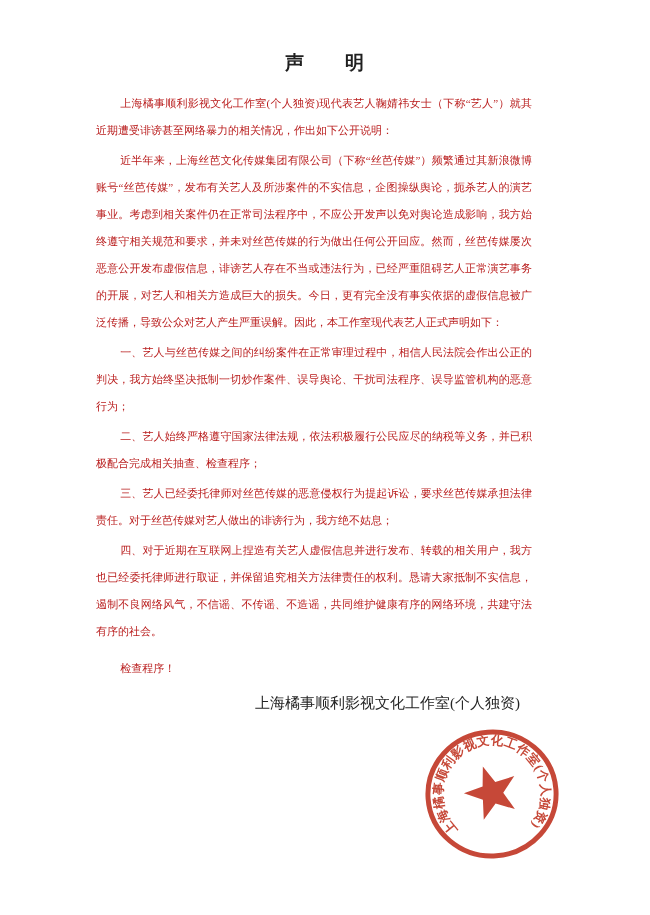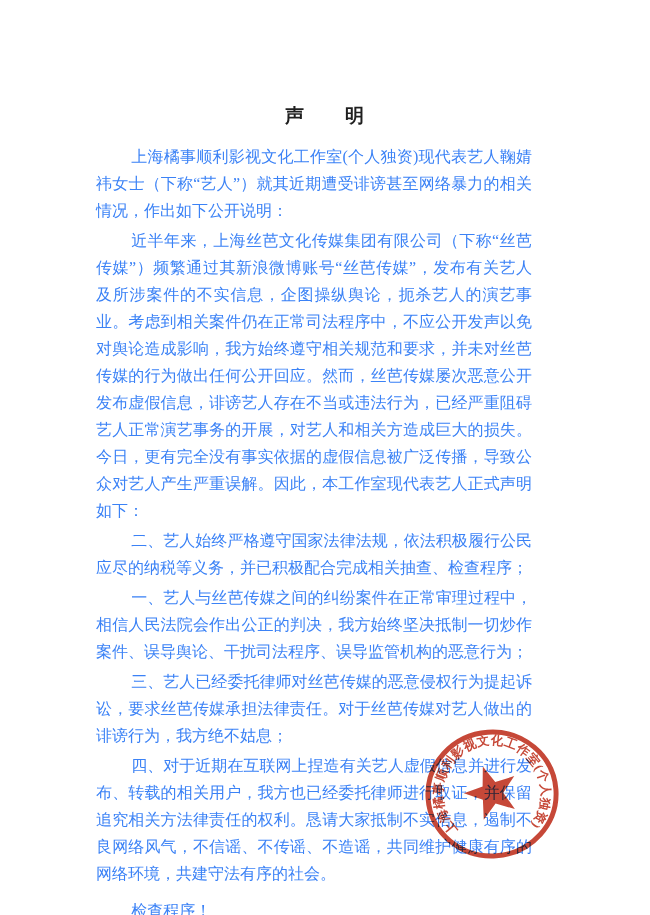--- a/index.html
+++ b/index.html
@@ -14,34 +14,34 @@
     overflow: hidden;
     font-family: "Liberation Serif", "DejaVu Serif", serif;
   }
   .page {
     position: absolute;
     inset: 0;
     background: #ffffff;
   }
   .doc-title {
     margin: 0;
-    padding-top: 102px;
+    padding-top: 49px;
     text-align: center;
     font-size: 19px;
     font-weight: bold;
     color: #1f1f1f;
     letter-spacing: 1px;
     line-height: 27px;
   }
   .content {
     margin-left: 96px;
     width: 436px;
     margin-top: 14px;
-    color: #3b82f6;
-    font-size: 16px;
+    color: #b91c1c;
+    font-size: 11px;
     line-height: 27px;
     text-align: justify;
   }
   .content p {
     margin: 0 0 3px 0;
     text-indent: 2.2em;
   }
   .content p.closing {
     margin-top: 10px;
     text-indent: 2.2em;
@@ -79,22 +79,22 @@
 </head>
 <body>
 
 <div class="page">
 
   <h1 class="doc-title">声　　明</h1>
 
   <div class="content">
     <p>上海橘事顺利影视文化工作室(个人独资)现代表艺人鞠婧祎女士（下称“艺人”）就其近期遭受诽谤甚至网络暴力的相关情况，作出如下公开说明：</p>
     <p>近半年来，上海丝芭文化传媒集团有限公司（下称“丝芭传媒”）频繁通过其新浪微博账号“丝芭传媒”，发布有关艺人及所涉案件的不实信息，企图操纵舆论，扼杀艺人的演艺事业。考虑到相关案件仍在正常司法程序中，不应公开发声以免对舆论造成影响，我方始终遵守相关规范和要求，并未对丝芭传媒的行为做出任何公开回应。然而，丝芭传媒屡次恶意公开发布虚假信息，诽谤艺人存在不当或违法行为，已经严重阻碍艺人正常演艺事务的开展，对艺人和相关方造成巨大的损失。今日，更有完全没有事实依据的虚假信息被广泛传播，导致公众对艺人产生严重误解。因此，本工作室现代表艺人正式声明如下：</p>
+    <p>一、艺人与丝芭传媒之间的纠纷案件在正常审理过程中，相信人民法院会作出公正的判决，我方始终坚决抵制一切炒作案件、误导舆论、干扰司法程序、误导监管机构的恶意行为；</p>
     <p>二、艺人始终严格遵守国家法律法规，依法积极履行公民应尽的纳税等义务，并已积极配合完成相关抽查、检查程序；</p>
-    <p>一、艺人与丝芭传媒之间的纠纷案件在正常审理过程中，相信人民法院会作出公正的判决，我方始终坚决抵制一切炒作案件、误导舆论、干扰司法程序、误导监管机构的恶意行为；</p>
     <p>三、艺人已经委托律师对丝芭传媒的恶意侵权行为提起诉讼，要求丝芭传媒承担法律责任。对于丝芭传媒对艺人做出的诽谤行为，我方绝不姑息；</p>
     <p>四、对于近期在互联网上捏造有关艺人虚假信息并进行发布、转载的相关用户，我方也已经委托律师进行取证，并保留追究相关方法律责任的权利。恳请大家抵制不实信息，遏制不良网络风气，不信谣、不传谣、不造谣，共同维护健康有序的网络环境，共建守法有序的社会。</p>
     <p class="closing">检查程序！</p>
   </div>
 
   <div class="signature-block">
     <div class="signature">上海橘事顺利影视文化工作室(个人独资)</div>
 
   </div>
 

